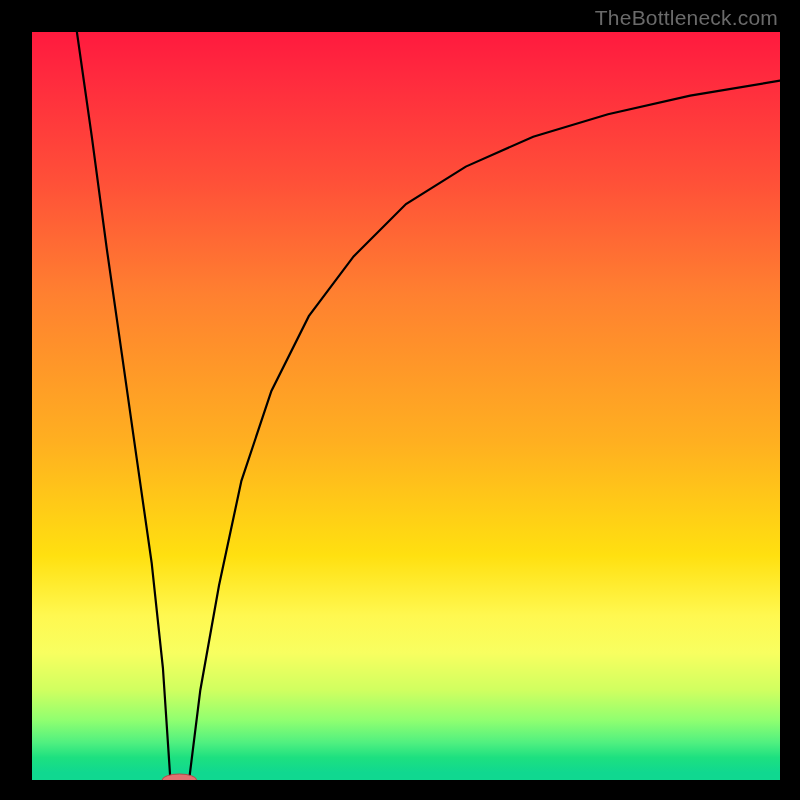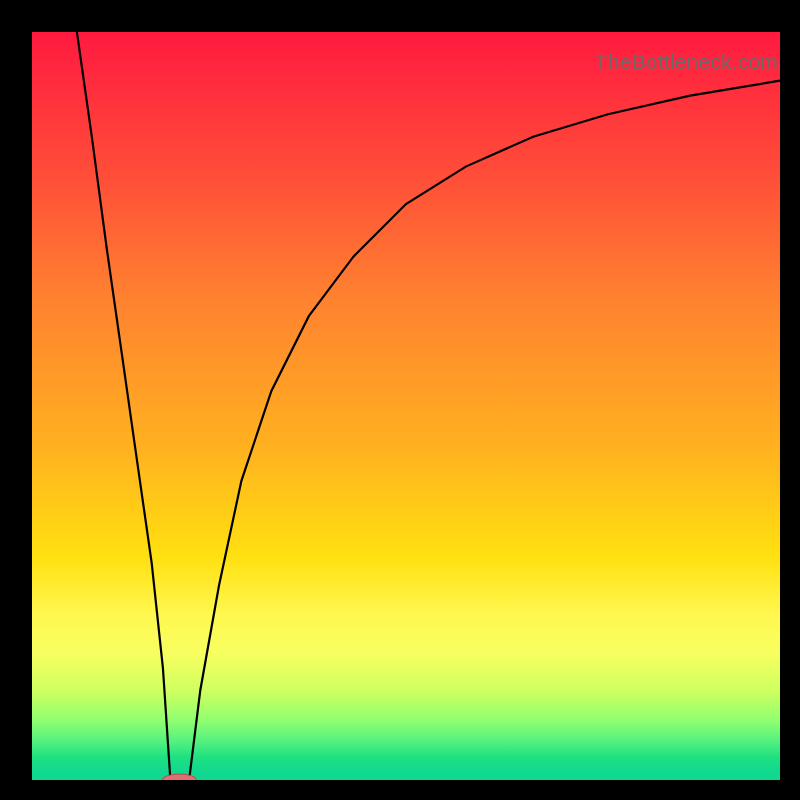--- a/index.html
+++ b/index.html
@@ -59,21 +59,20 @@
   }
   .watermark {
     position: absolute;
     top: 6px;
     right: 22px;
     color: #6a6a6a;
     font-family: Arial, Helvetica, sans-serif;
     font-size: 21px;
     letter-spacing: 0.2px;
     user-select: none;
-    margin-top: 44px;
   }
 </style>
 </head>
 <body>
 
 <div class="frame">
 
   <div class="plot-area">
     <div class="gradient-bg"></div>
     <svg class="curve-svg" viewBox="0 0 748 748" preserveAspectRatio="none">

